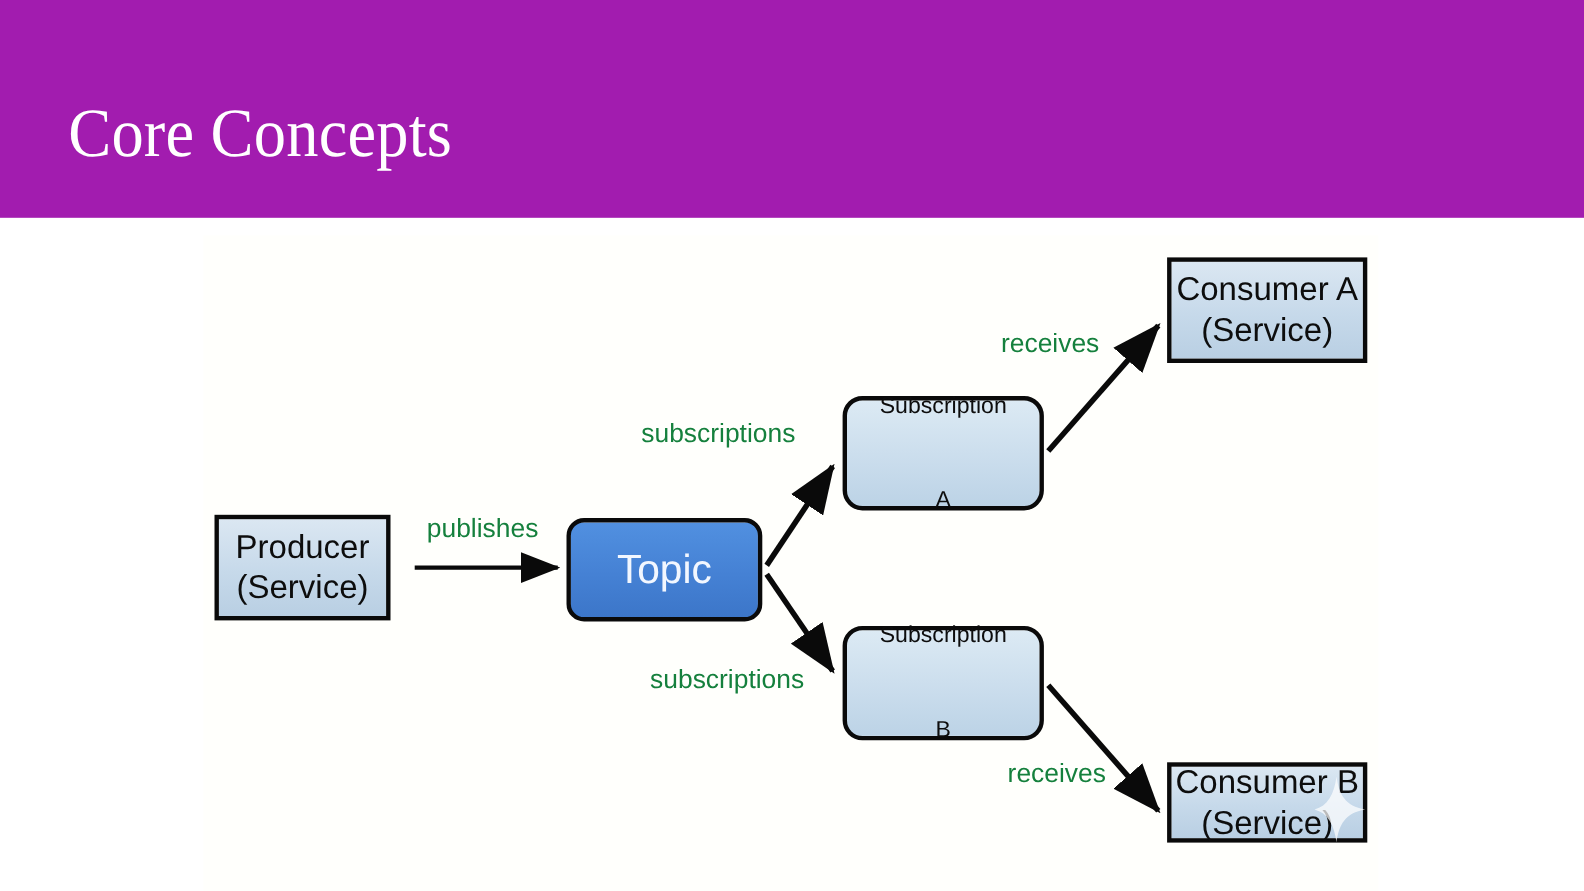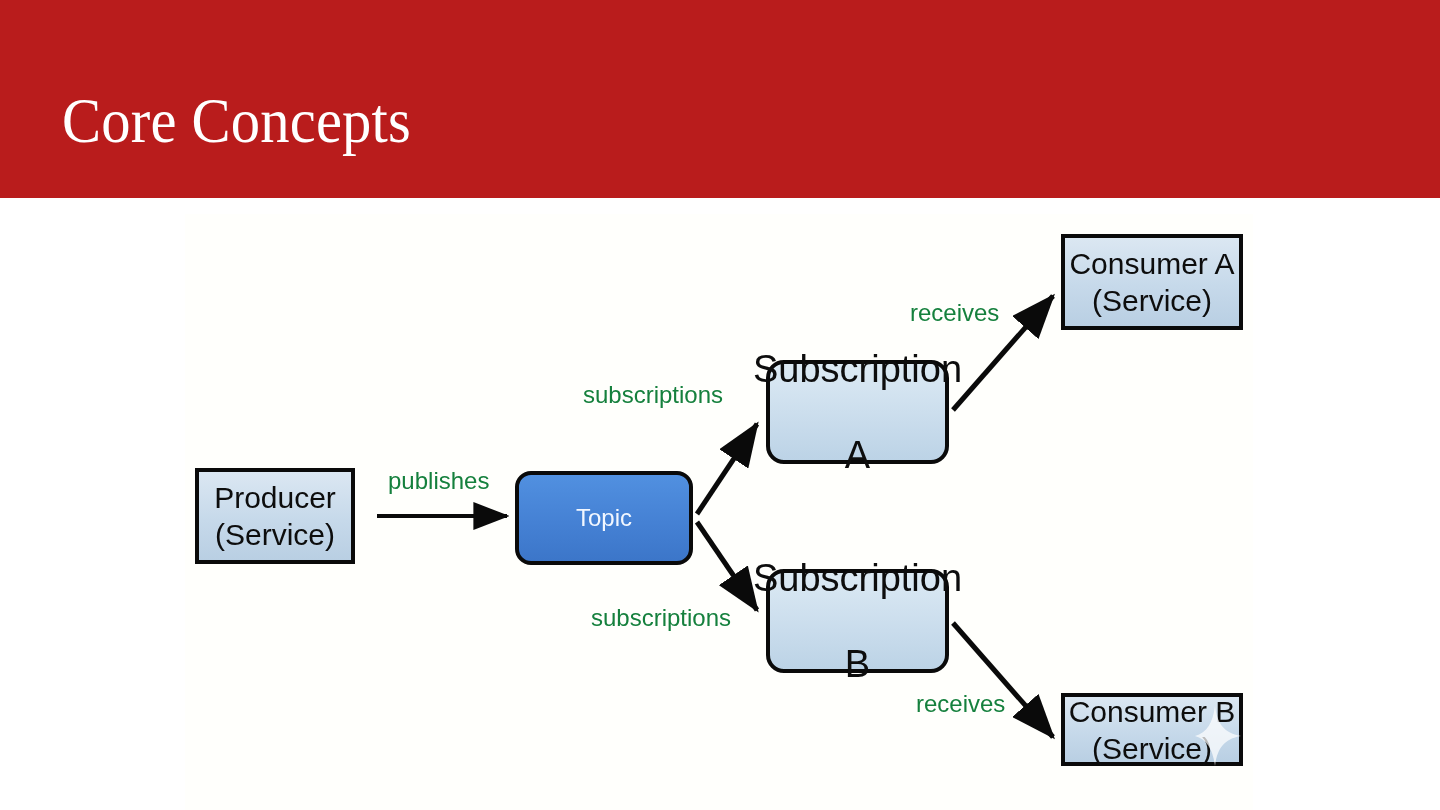--- a/index.html
+++ b/index.html
@@ -15,21 +15,21 @@
     position: relative;
   }
 
   
   #slide-header {
     position: absolute;
     left: 0;
     top: 0;
     width: 1440px;
     height: 246px;
-    background: #b91c1c;
+    background: #a21caf;
   }
   #slide-title {
     position: absolute;
     left: 62px;
     top: 86px;
     font-family: "Liberation Serif", "DejaVu Serif", serif;
     font-size: 63px;
     line-height: 70px;
     color: #ffffff;
     letter-spacing: 0.2px;
@@ -83,31 +83,31 @@
     border: 4px solid #0a0a0a;
     background: linear-gradient(180deg, #dbe7f2 0%, #c6d9ea 55%, #b9cfe3 100%);
     font-size: 30px;
     line-height: 37px;
   }
   
   .node-round {
     border: 4px solid #0a0a0a;
     border-radius: 18px;
     background: linear-gradient(180deg, #dceaf4 0%, #c9dcec 60%, #bcd3e6 100%);
-    font-size: 38px;
+    font-size: 21px;
     line-height: 38px;
     gap: 48px;
   }
   
   .node-topic {
     border: 4px solid #0a0a0a;
     border-radius: 16px;
     background: linear-gradient(180deg, #5190e0 0%, #4581d4 55%, #3c76c9 100%);
     color: #f2f7ff;
-    font-size: 24px;
+    font-size: 37px;
     line-height: 38px;
   }
 
   #node-producer   { left: 10px;  top: 254px; width: 160px; height: 96px; }
   #node-topic      { left: 330px; top: 257px; width: 178px; height: 94px; }
   #node-sub-a      { left: 581px; top: 146px; width: 183px; height: 104px; }
   #node-sub-b      { left: 581px; top: 355px; width: 183px; height: 104px; }
   #node-consumer-a { left: 876px; top: 20px;  width: 182px; height: 96px; }
   #node-consumer-b { left: 876px; top: 479px; width: 182px; height: 73px; }
 

